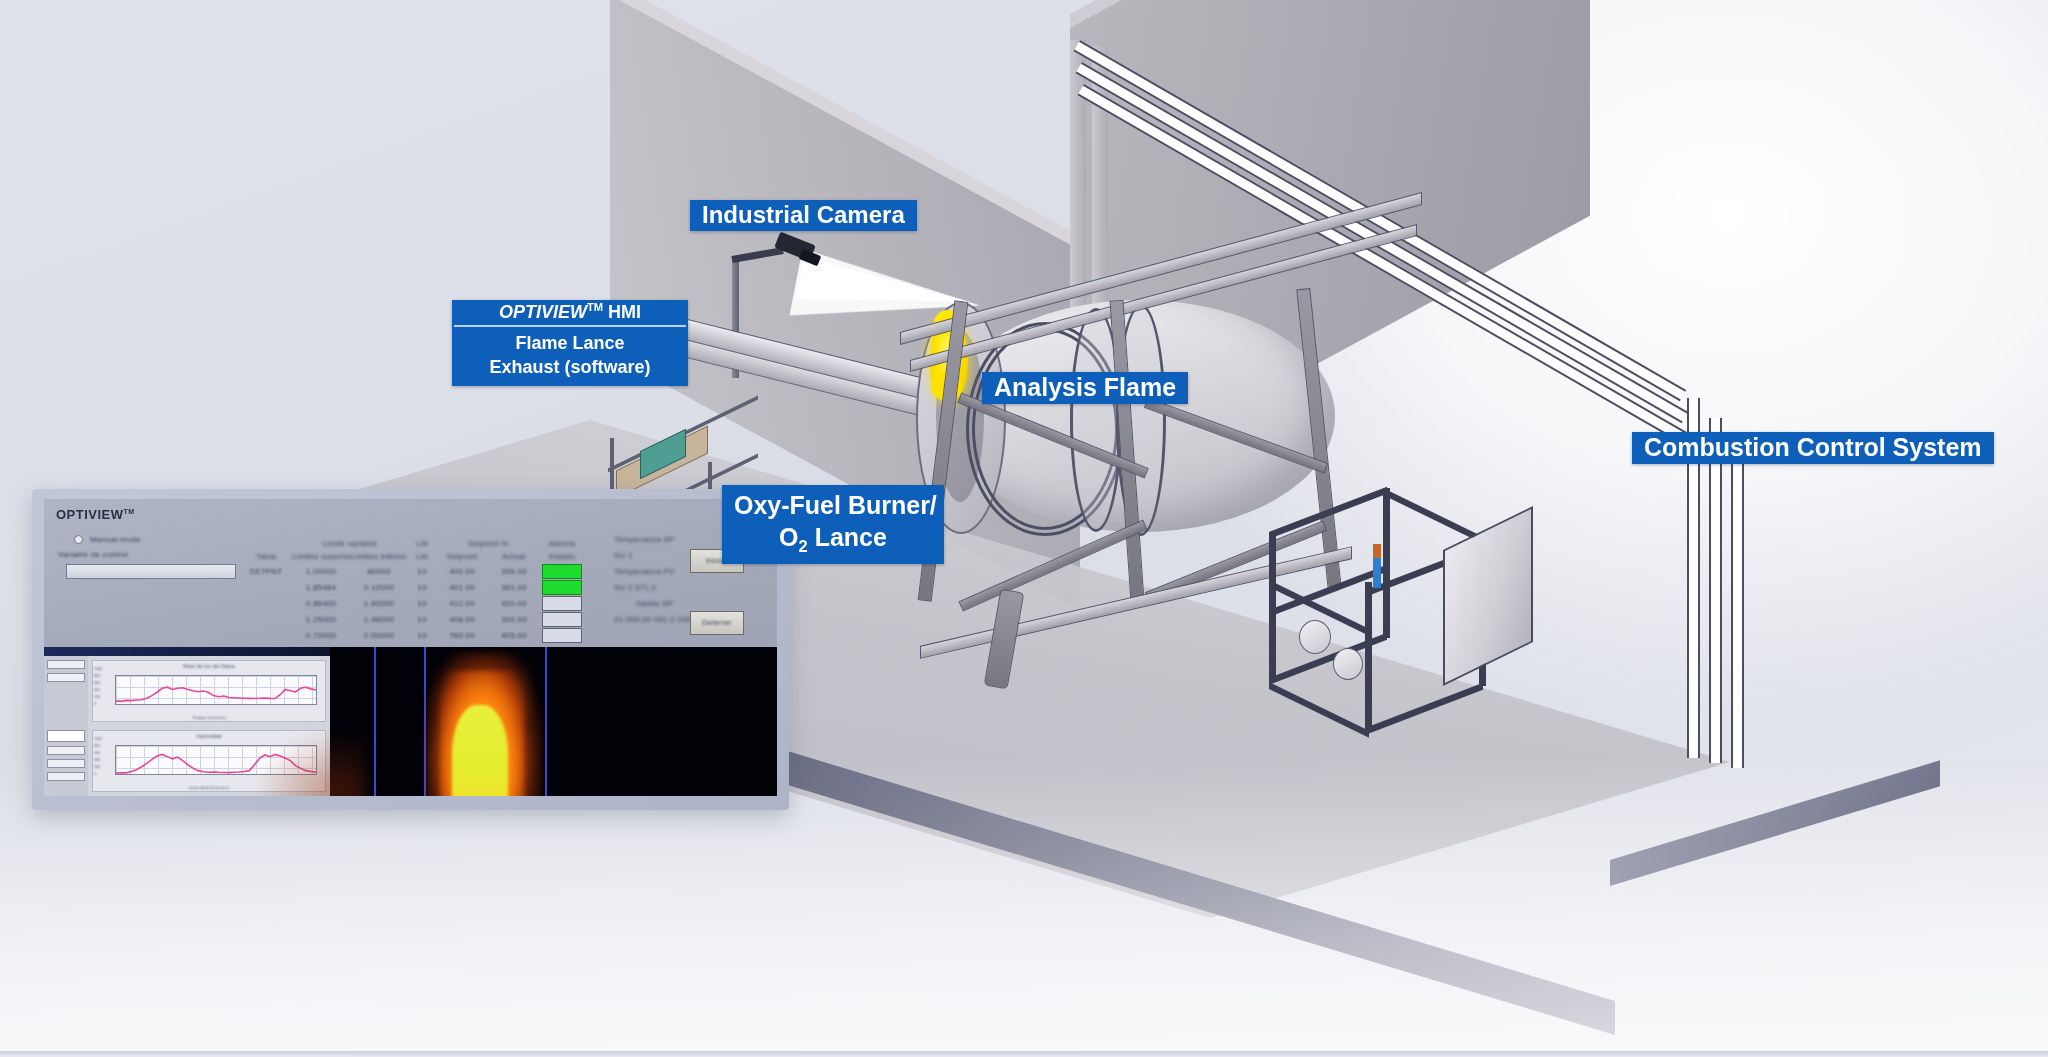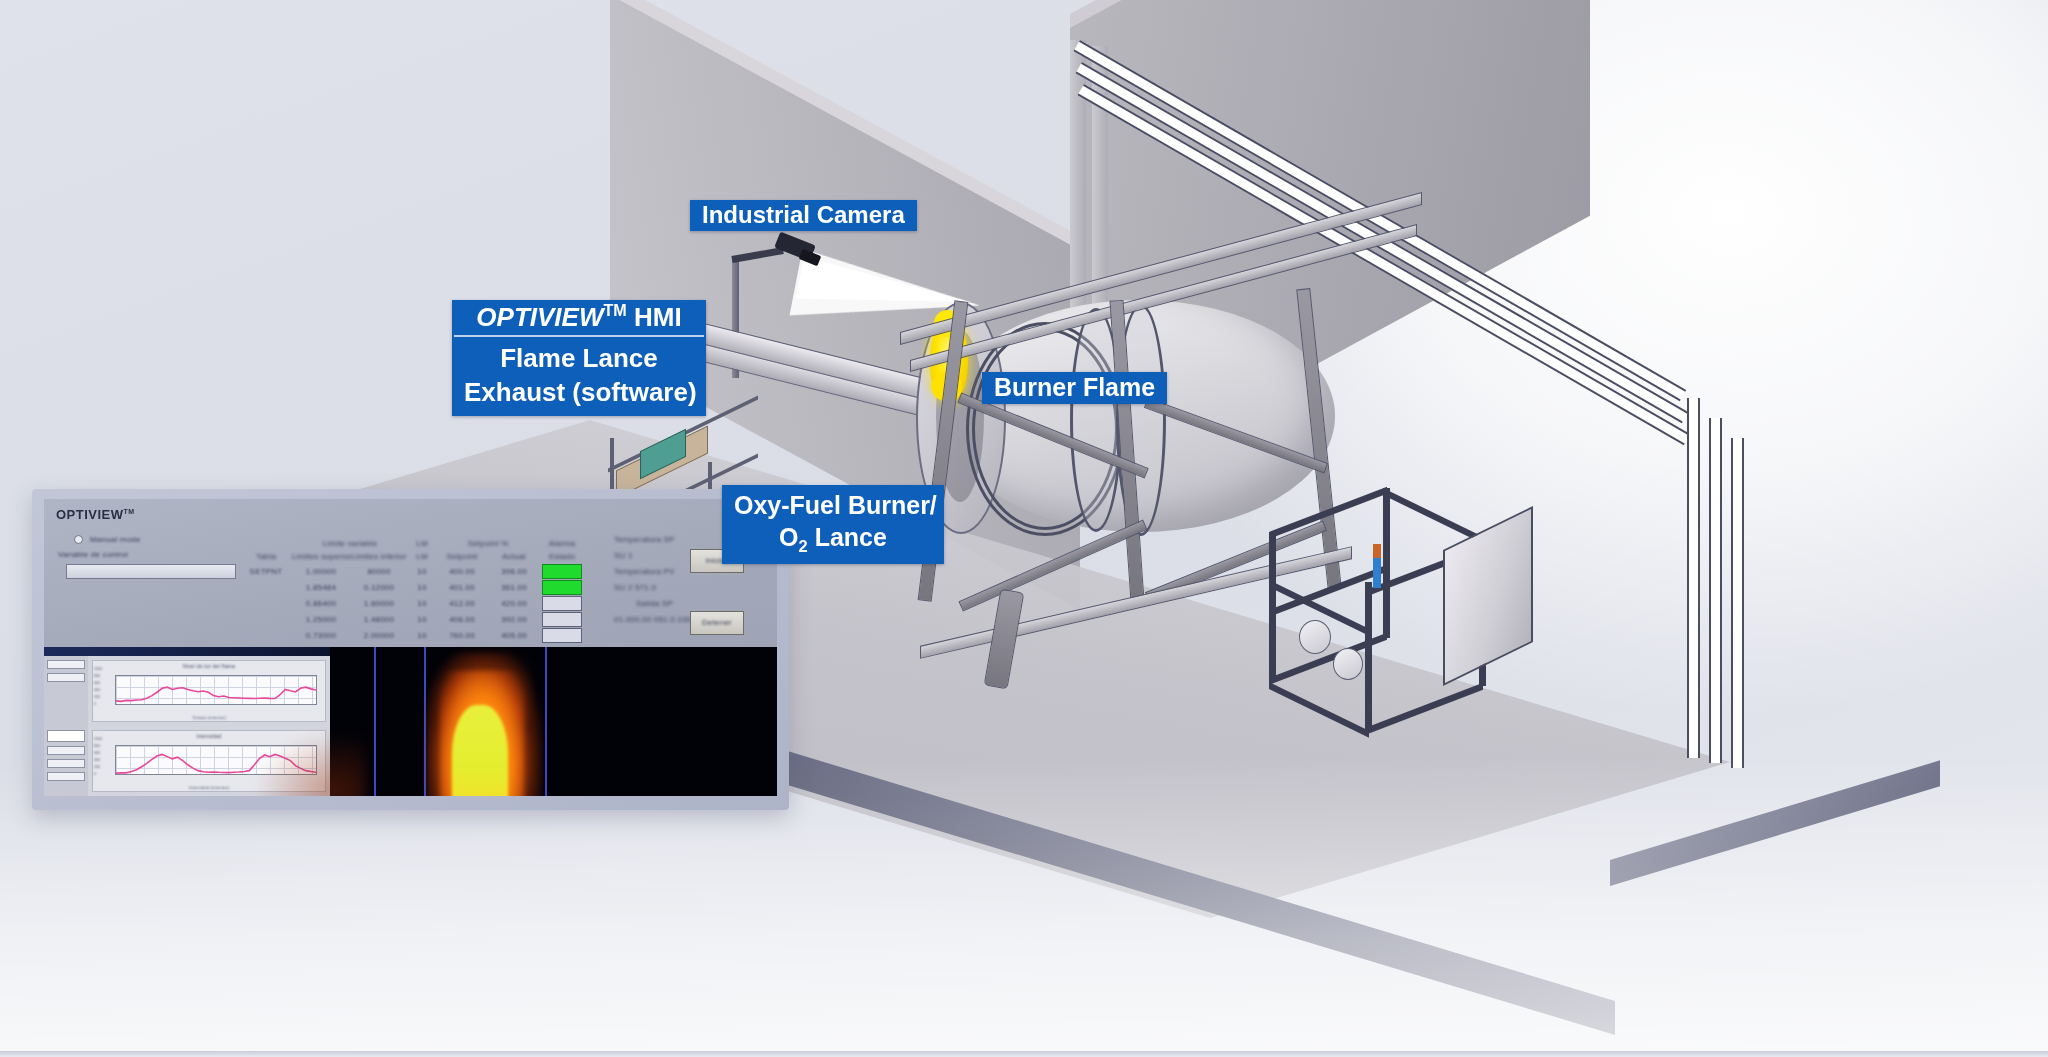--- a/index.html
+++ b/index.html
@@ -439,34 +439,37 @@
         </div>
       </div>
 
     </div>
   </div>
 
   <div class="callout" style="left:690px;top:200px;font-size:24px;">
     <div class="line">Industrial Camera</div>
   </div>
 
-  <div class="callout center" style="left:452px;top:300px;font-size:26px;width:254px;box-sizing:border-box;">
+  <div class="callout center" style="left:452px;top:300px;font-size:18px;width:236px;box-sizing:border-box;">
     <div class="line">
       <span class="co-italic">OPTIVIEW</span><span class="sup">TM</span><span> HMI</span>
     </div>
     <div class="co-div"></div>
     <div class="line" style="padding-top:6px;">Flame Lance</div>
     <div class="line" style="padding-bottom:8px;">Exhaust (software)</div>
   </div>
 
   <div class="callout" style="left:982px;top:372px;font-size:25px;">
-    <div class="line">Burner Flame</div>
+    <div class="line">Analysis Flame</div>
   </div>
 
   <div class="callout center" style="left:722px;top:485px;font-size:25px;width:222px;box-sizing:border-box;">
     <div class="line" style="padding-top:6px;">Oxy-Fuel Burner/</div>
     <div class="line" style="padding-bottom:8px;">
       <span>O</span><span class="sub">2</span><span> Lance</span>
     </div>
   </div>
 
+  <div class="callout" style="left:1632px;top:432px;font-size:25px;">
+    <div class="line">Combustion Control System</div>
+  </div>
 
 </div>
 
 </body></html>

